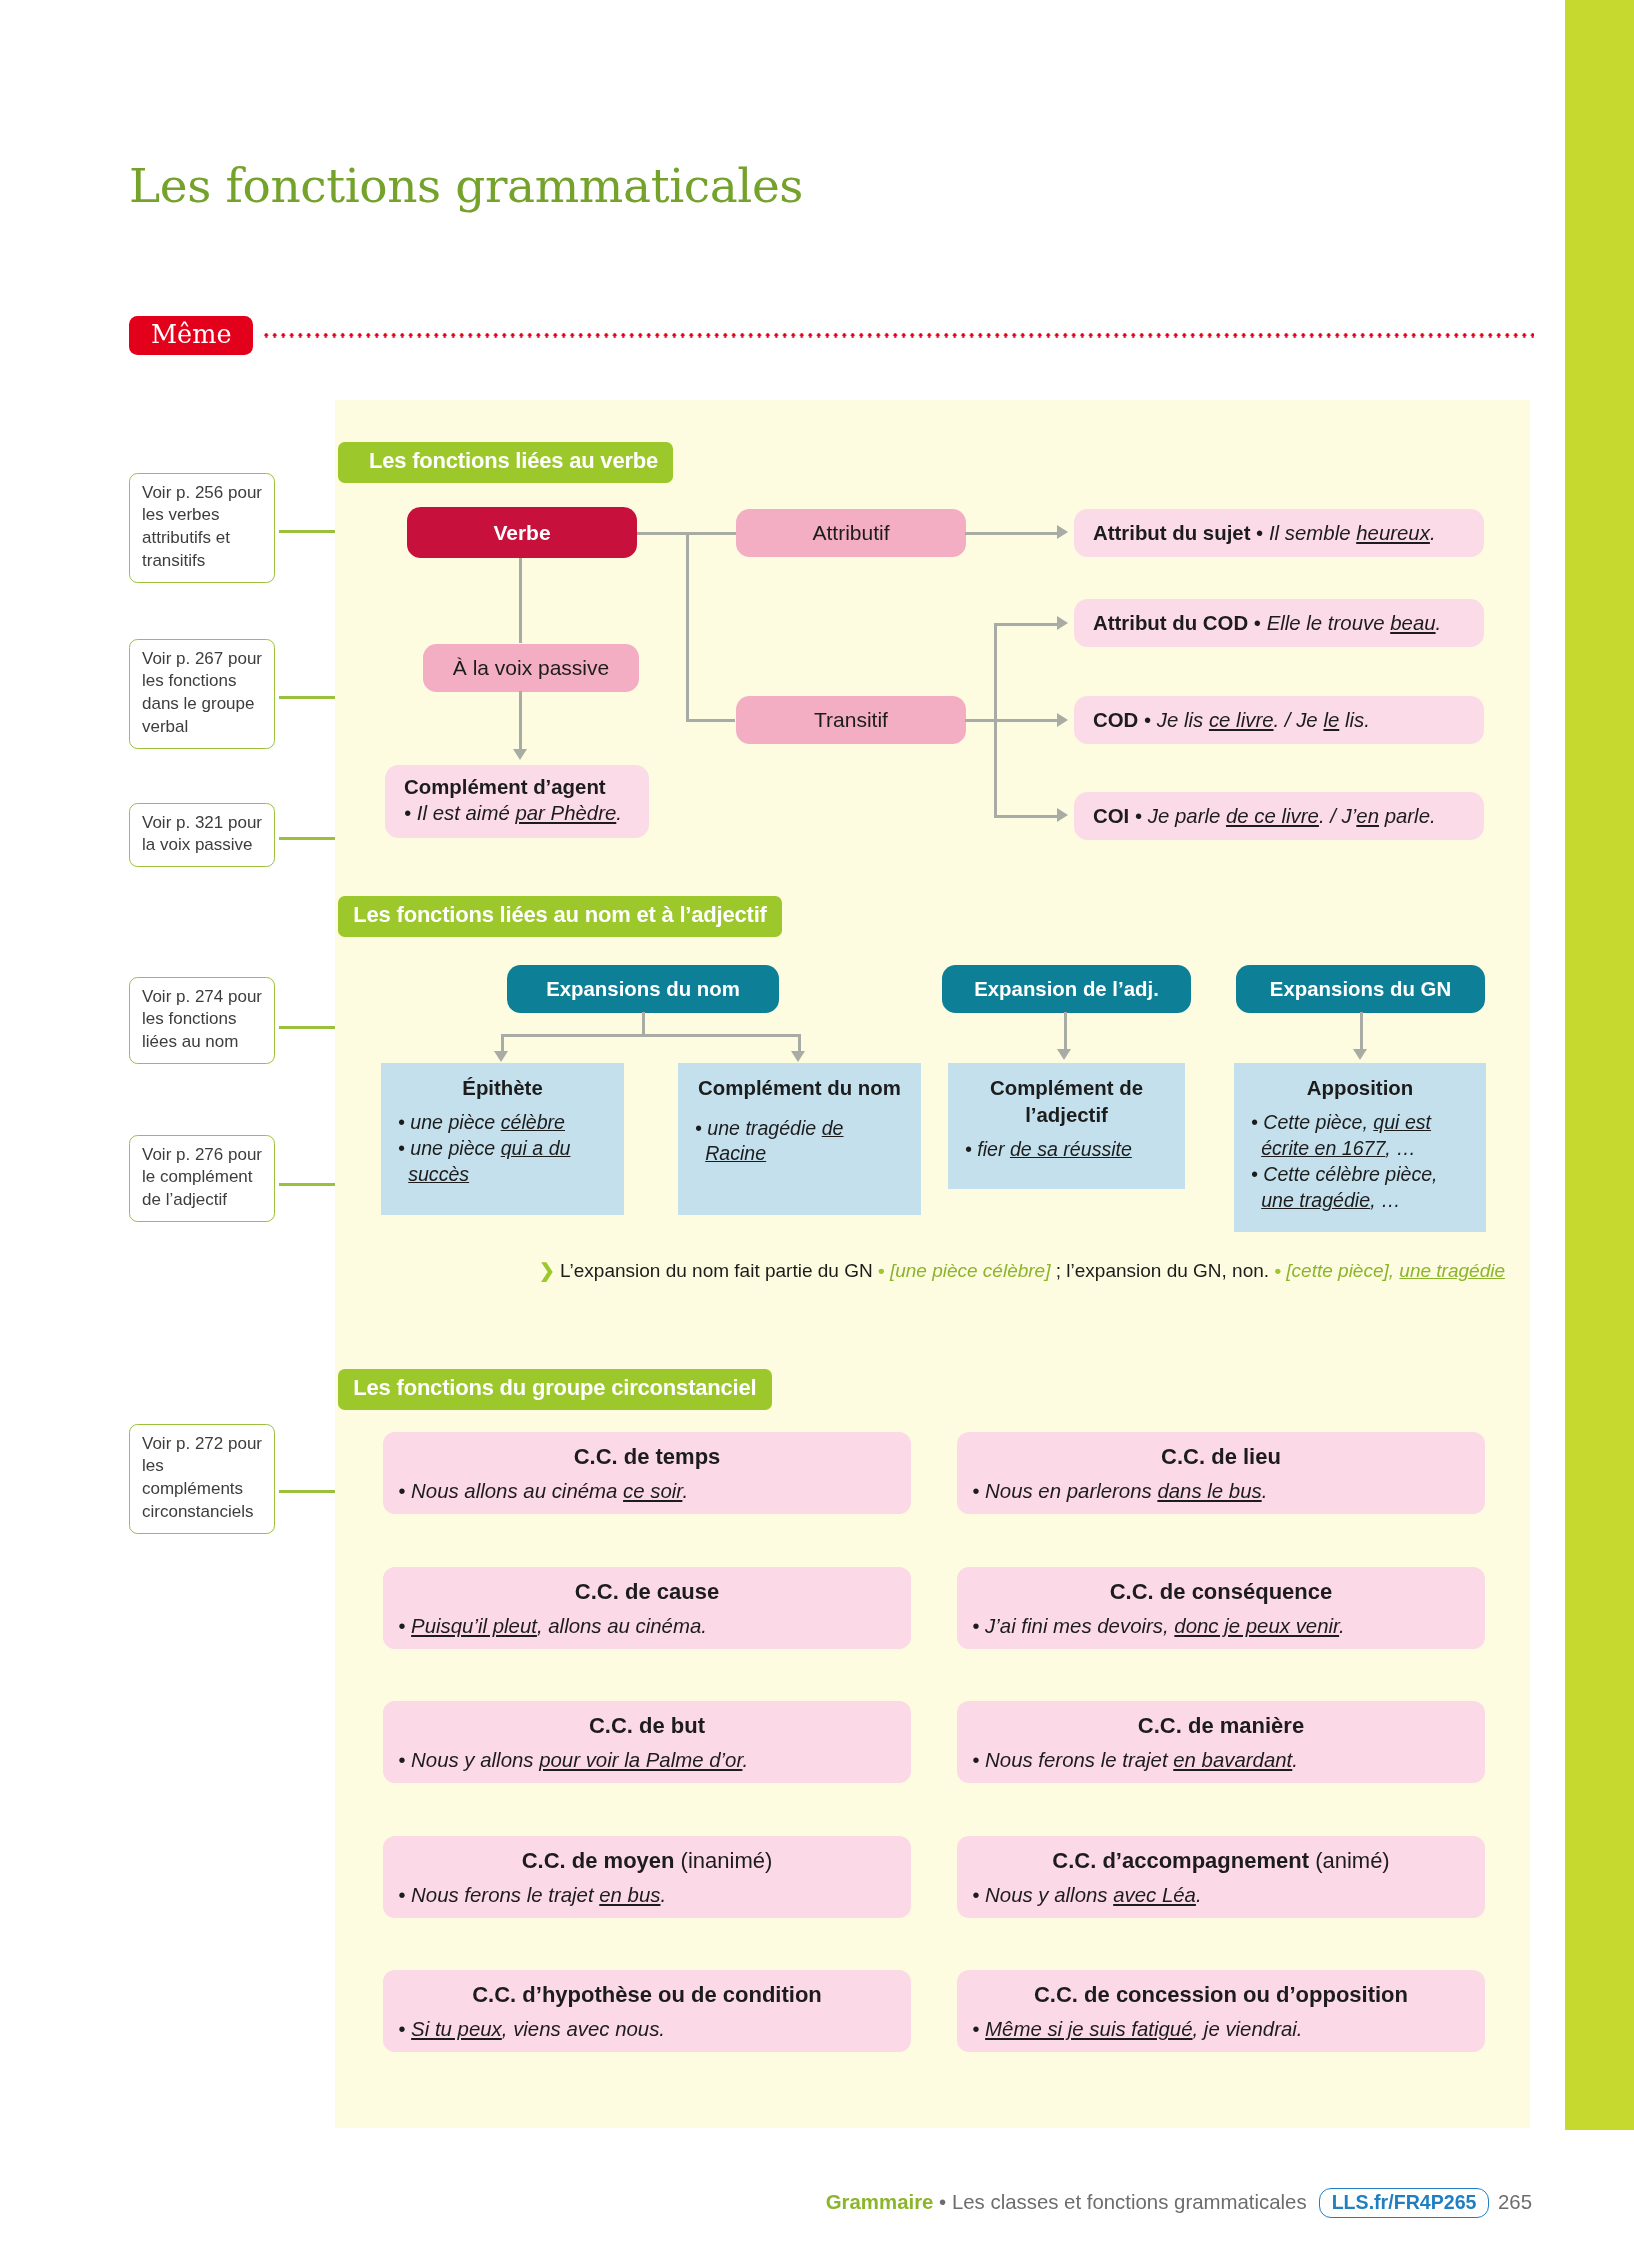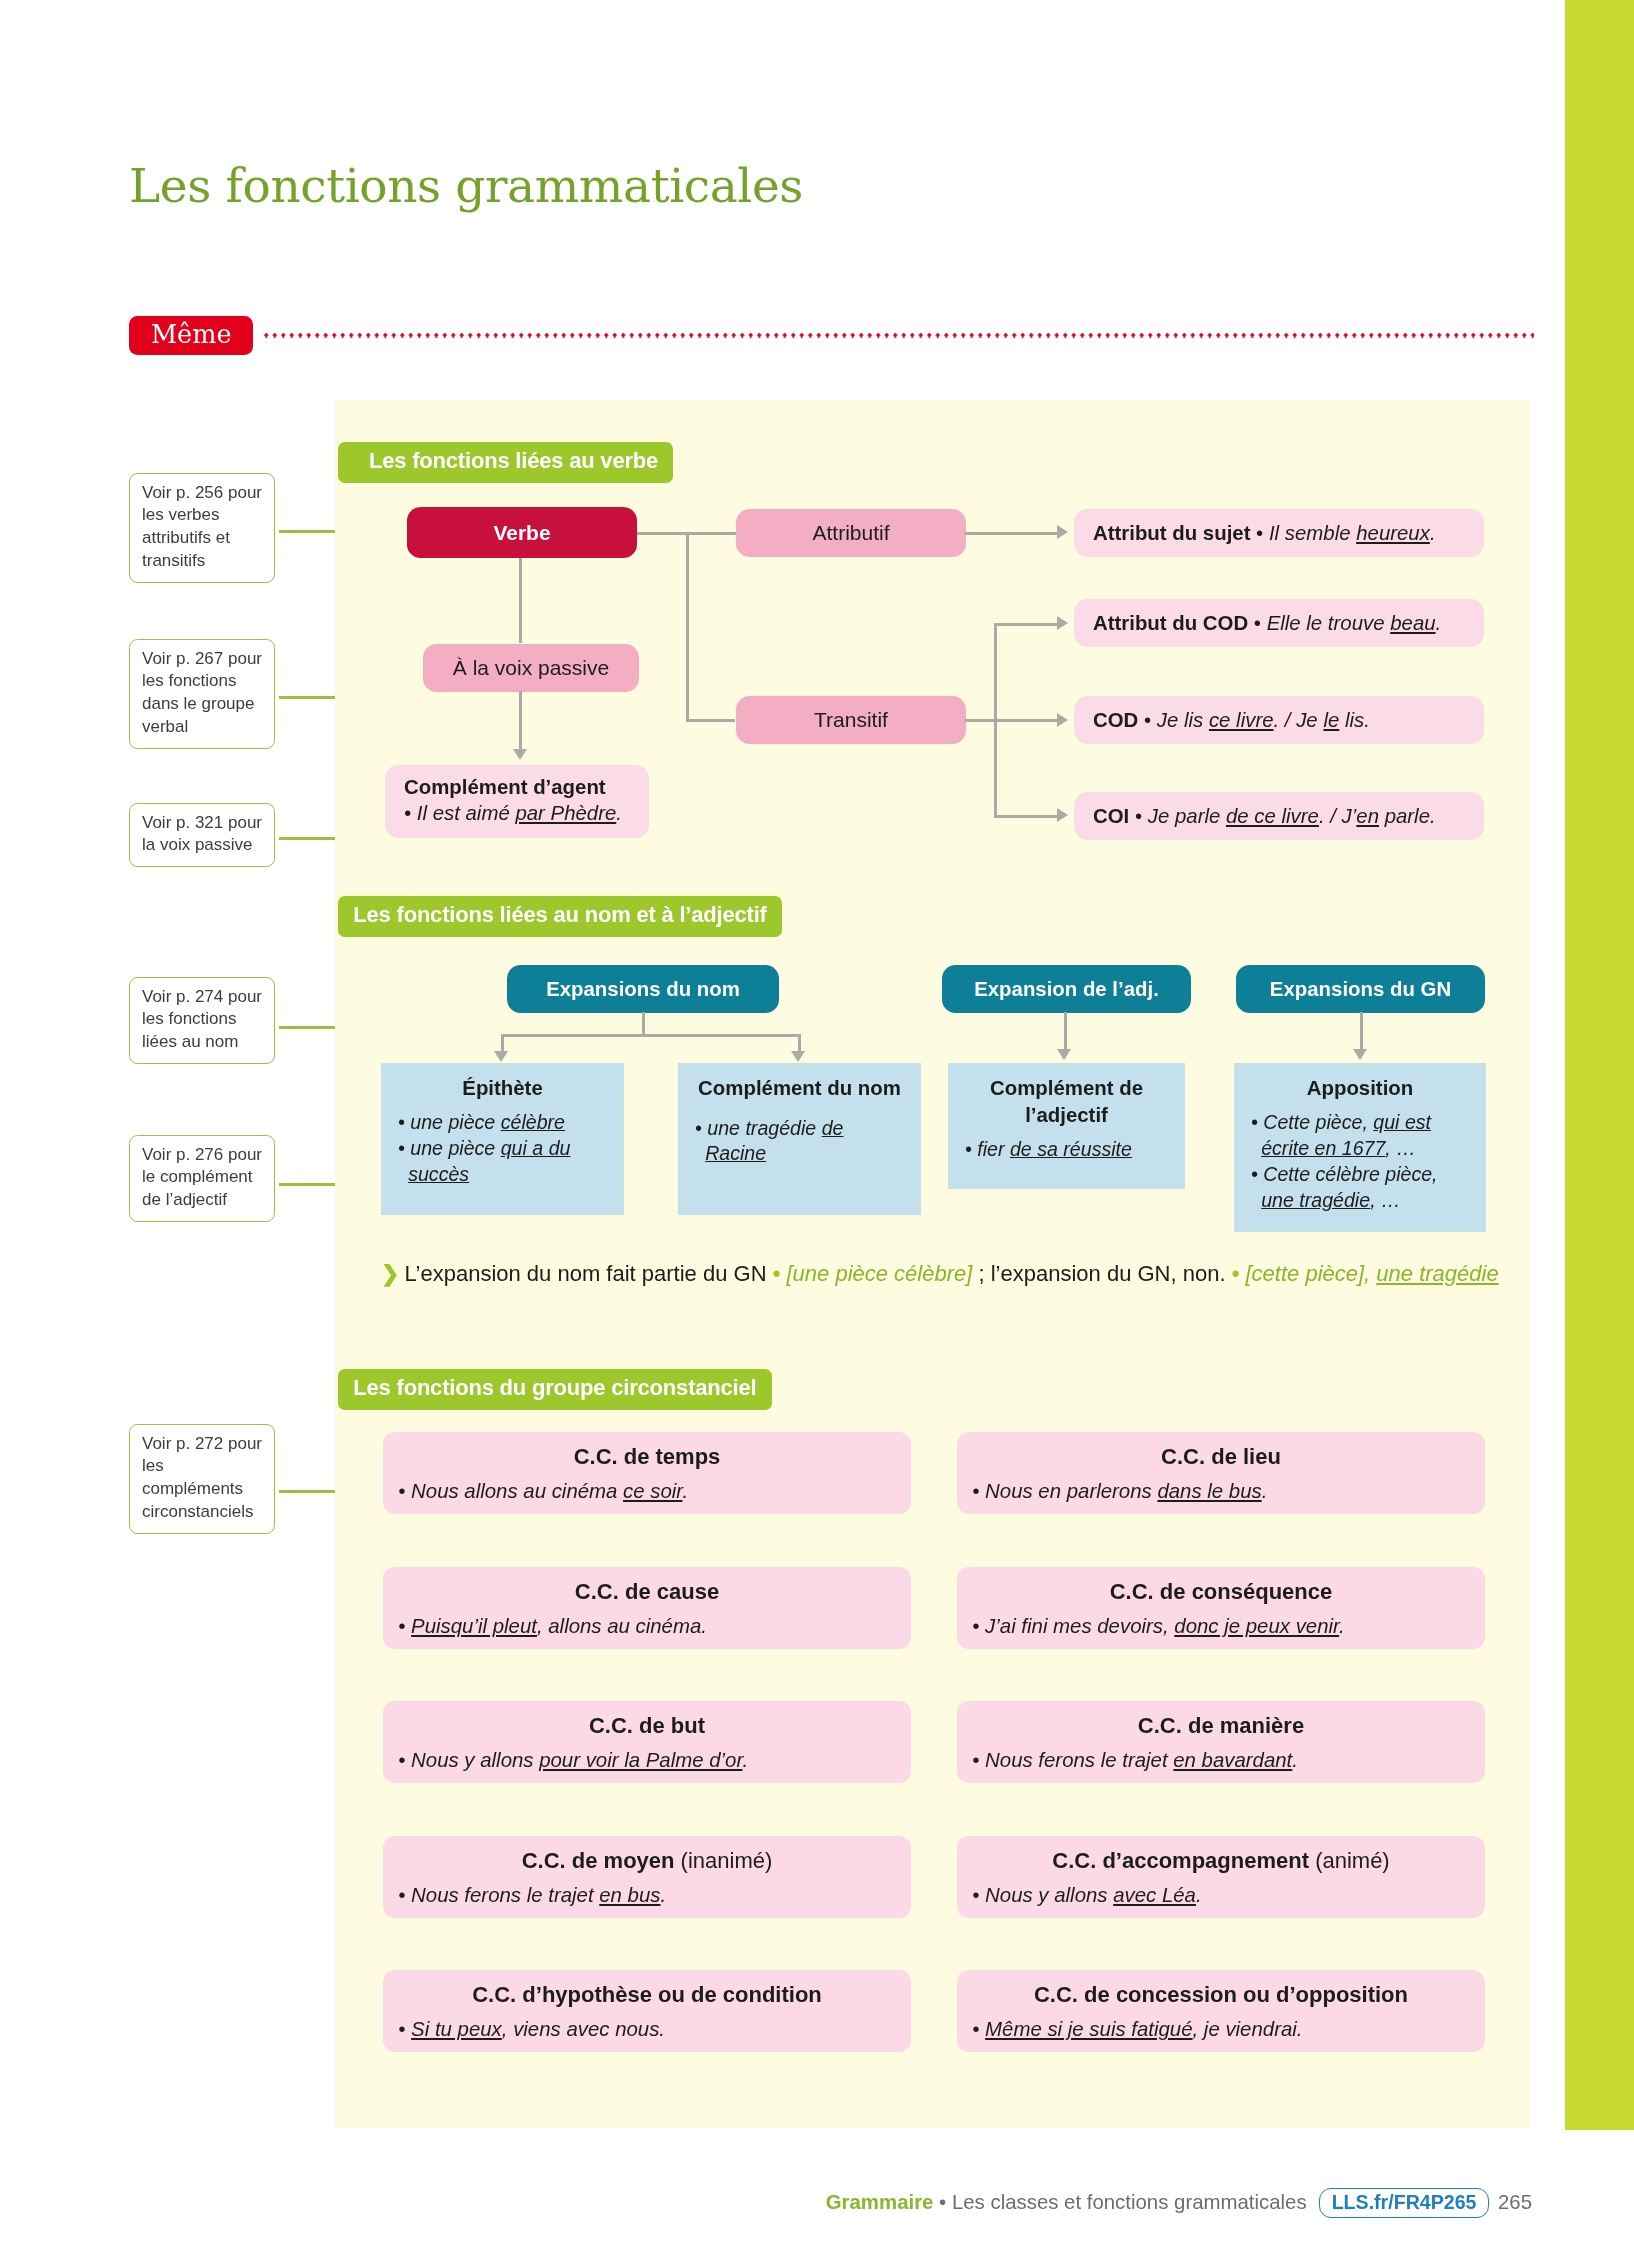--- a/index.html
+++ b/index.html
@@ -216,24 +216,25 @@
     border-right: 7.7px solid transparent;
     border-top: 11px solid #a8aca5;
   }
 
   
   .remark {
     position: absolute;
     left: 381px;
     top: 1258px;
     width: 1124px;
-    font-size: 22px;
+    font-size: 19px;
     line-height: 1.42;
     color: #1c1c1c;
     font-family: "Liberation Sans", sans-serif;
+    text-align: right;
   }
   .remark .chev { color: #9cc82b; font-weight: bold; margin-right: 5.1px; }
   .remark .g { color: #8bb52b; font-style: italic; }
   .remark .g u { text-decoration: underline; }
   .remark .dot { color: #9cc82b; font-weight: bold; }
 
   
   .footer {
     position: absolute;
     left: 0;

